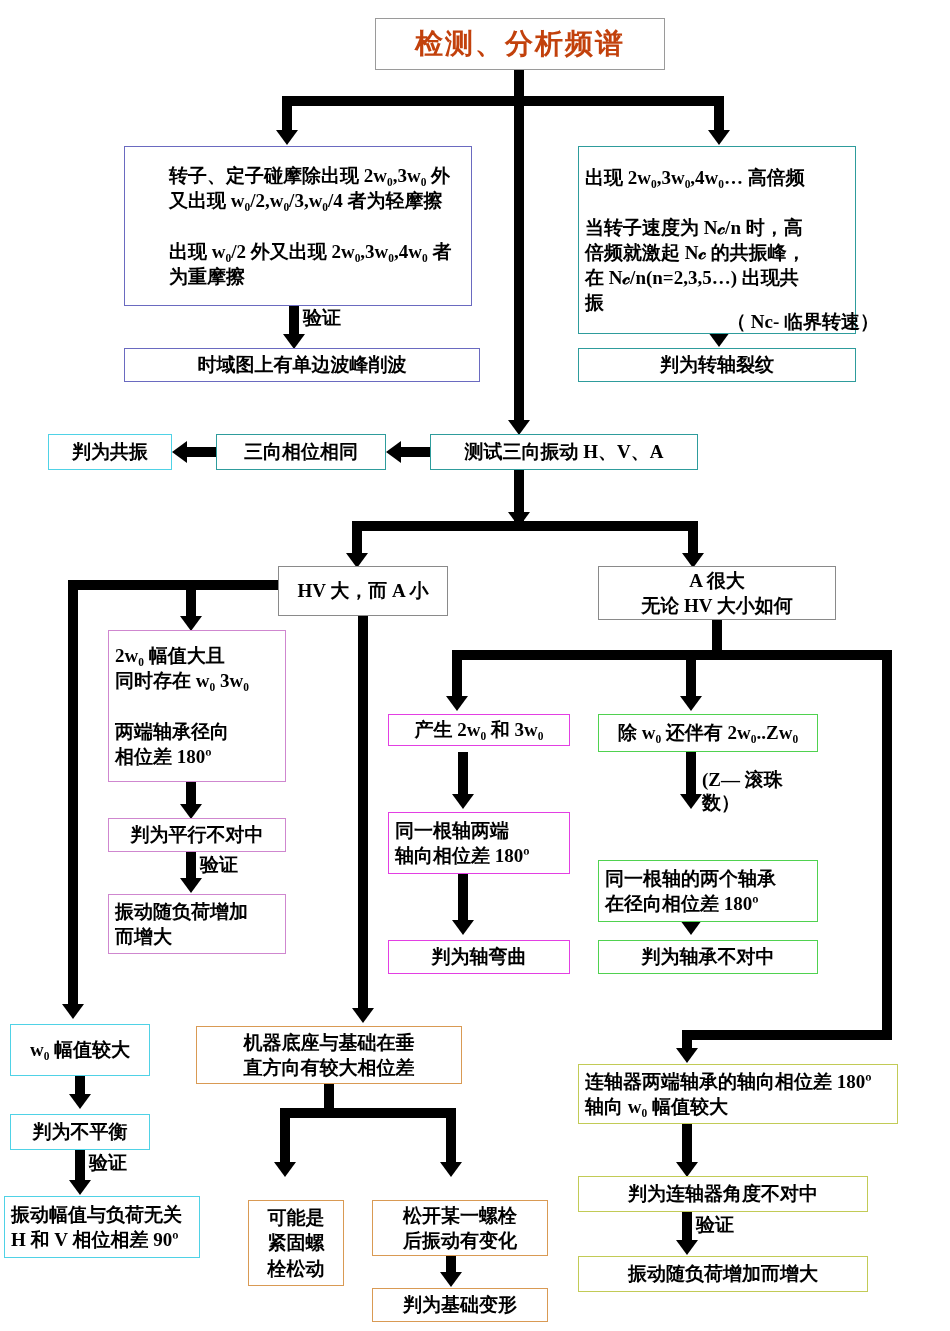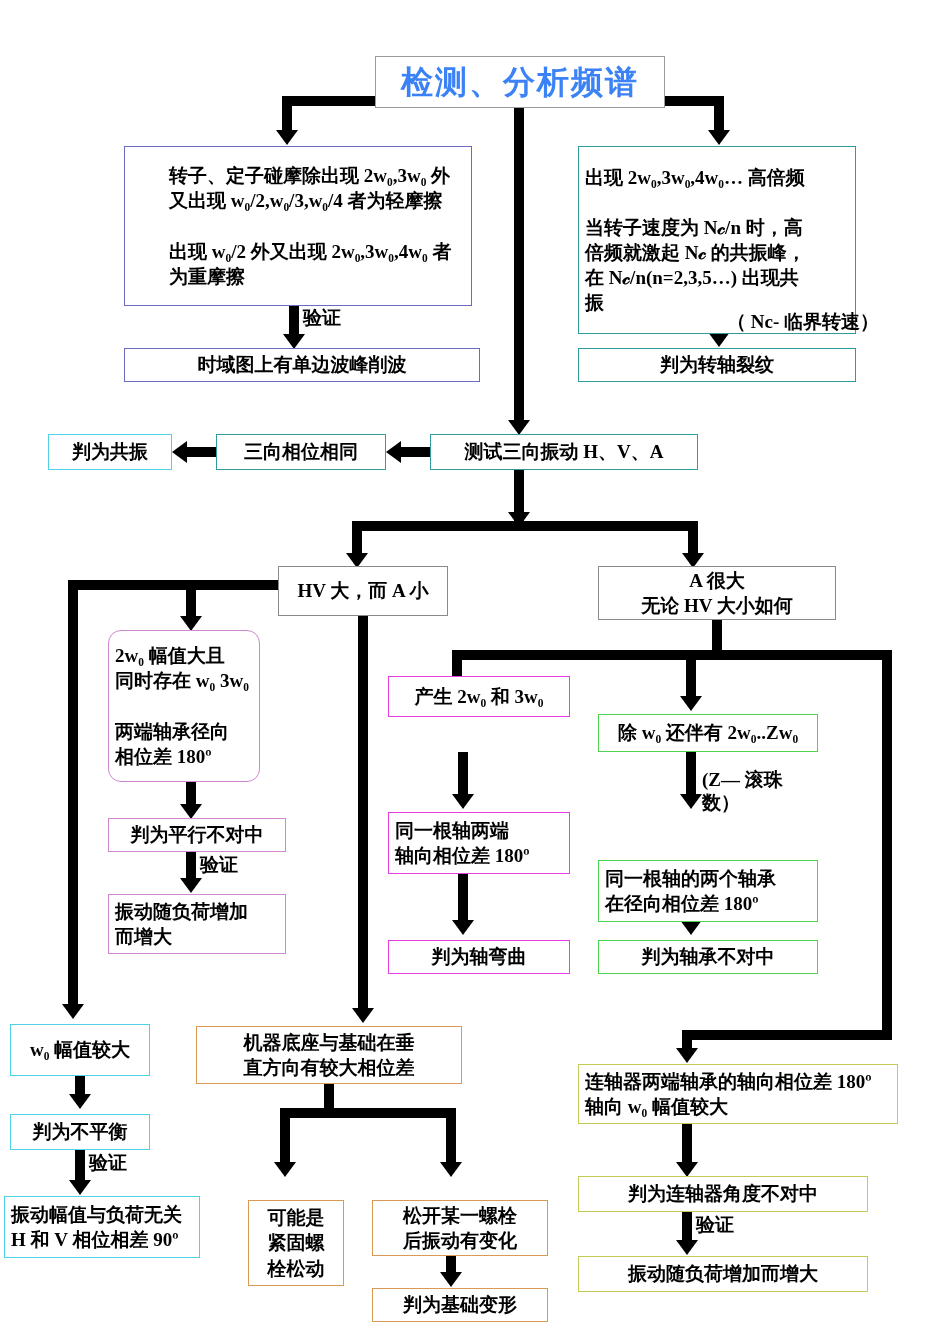--- a/index.html
+++ b/index.html
@@ -24,21 +24,21 @@
     line-height:1.32;
     color:#000;
     font-weight:bold;
     padding:4px 6px;
     z-index:5;
     white-space:pre-line;
   }
   .box.center { align-items:center; text-align:center; }
   .box.left { align-items:flex-start; text-align:left; }
 
-  .b-title  { border:1.5px solid #9a9a9a; color:#3b82f6; font-size:32px; letter-spacing:2px; font-weight:bold;margin-top:38px;}
+  .b-title  { border:1.5px solid #9a9a9a; color:#c2410c; font-size:28px; letter-spacing:2px; font-weight:bold;}
   .b-blue   { border-color:#6a6ac0; }
   .b-teal   { border-color:#2e9c9c; }
   .b-gray   { border-color:#8a8a8a; }
   .b-pink   { border-color:#cf87cf; }
   .b-magenta{ border-color:#e33fe3; }
   .b-green  { border-color:#4fd24f; }
   .b-cyan   { border-color:#4fd2e6; }
   .b-orange { border-color:#d99a54; }
   .b-olive  { border-color:#c2cb56; }
 
@@ -132,39 +132,39 @@
   <div class="ln" style="left:452px; top:650px; width:440px; height:10px;"></div>
   <div class="ln" style="left:452px; top:650px; width:10px; height:52px;"></div>
   <div class="arw" style="left:446px; top:696px;"></div>
   <div class="ln" style="left:686px; top:650px; width:10px; height:52px;"></div>
   <div class="arw" style="left:680px; top:696px;"></div>
   <div class="ln" style="left:882px; top:650px; width:10px; height:390px;"></div>
   <div class="ln" style="left:682px; top:1030px; width:210px; height:10px;"></div>
   <div class="ln" style="left:682px; top:1030px; width:10px; height:26px;"></div>
   <div class="arw" style="left:676px; top:1048px;"></div>
 
-  <div class="box left b-pink" style="left:108px; top:630px; width:152px; height:152px;border-radius:13px;">2w₀ 幅值大且
+  <div class="box left b-pink" style="left:108px; top:630px; width:178px; height:152px;">2w₀ 幅值大且
 同时存在 w₀ 3w₀
 
 两端轴承径向
 相位差 180º</div>
 
   <div class="ln" style="left:186px; top:782px; width:10px; height:30px;"></div>
   <div class="arw" style="left:180px; top:804px;"></div>
 
   <div class="box center b-pink" style="left:108px; top:818px; width:178px; height:34px;">判为平行不对中</div>
 
   <div class="ln" style="left:186px; top:852px; width:10px; height:32px;"></div>
   <div class="arw" style="left:180px; top:878px;"></div>
   <div class="lbl" style="left:200px; top:852px;">验证</div>
 
   <div class="box left b-pink" style="left:108px; top:894px; width:178px; height:60px;">振动随负荷增加
 而增大</div>
 
-  <div class="box center b-magenta" style="left:388px; top:676px; width:182px; height:41px;">产生 2w₀ 和 3w₀</div>
+  <div class="box center b-magenta" style="left:388px; top:714px; width:182px; height:32px;">产生 2w₀ 和 3w₀</div>
 
   <div class="ln" style="left:458px; top:752px; width:10px; height:48px;"></div>
   <div class="arw" style="left:452px; top:794px;"></div>
 
   <div class="box left b-magenta" style="left:388px; top:812px; width:182px; height:62px;">同一根轴两端
 轴向相位差 180º</div>
 
   <div class="ln" style="left:458px; top:874px; width:10px; height:52px;"></div>
   <div class="arw" style="left:452px; top:920px;"></div>
 

